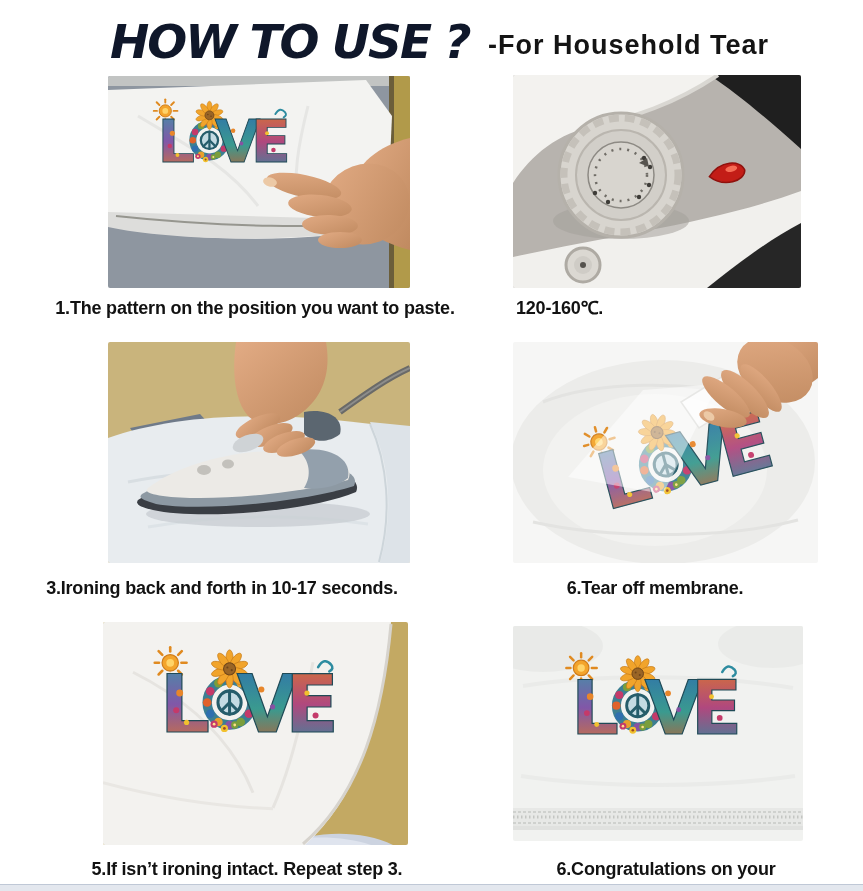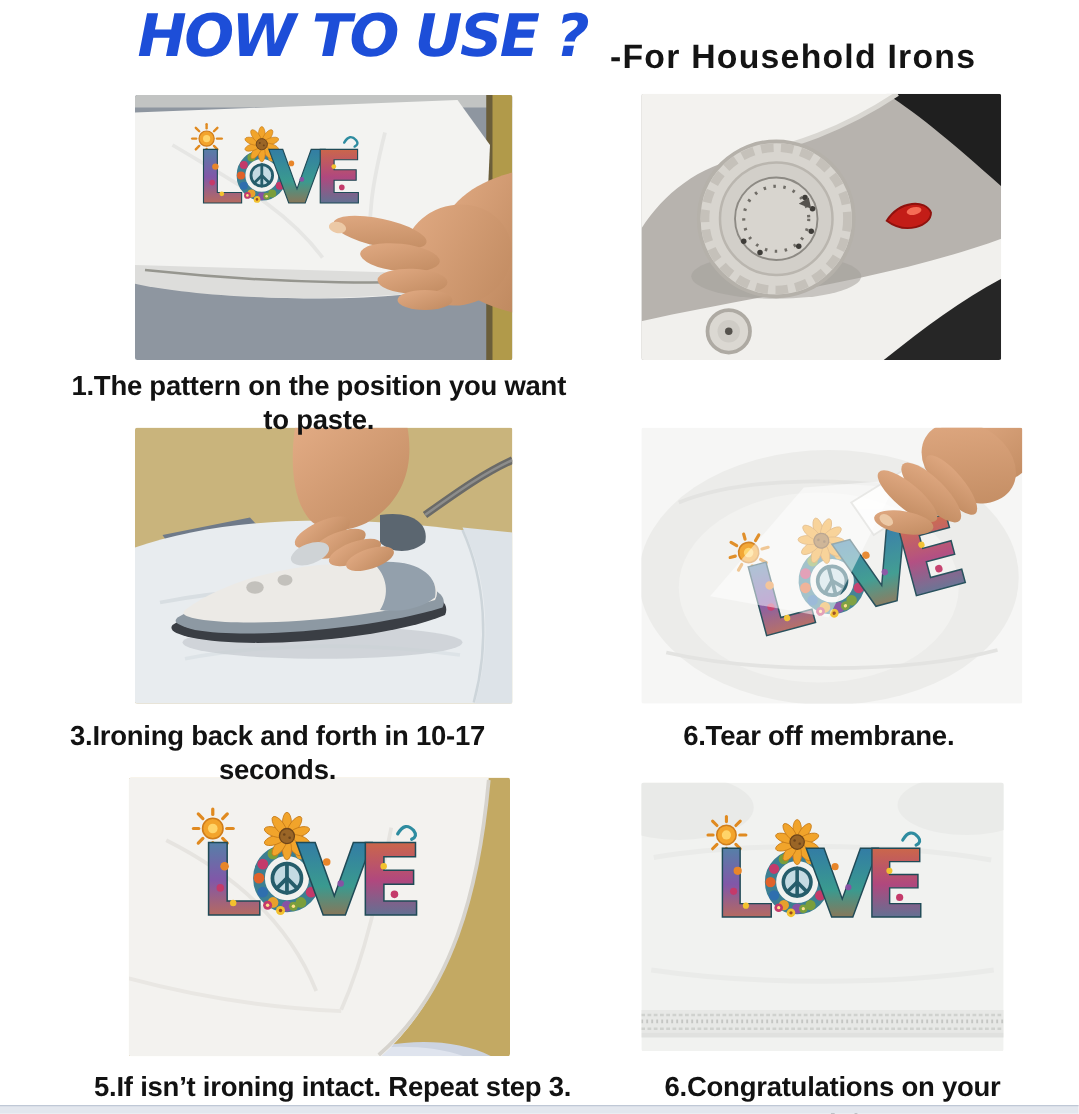--- a/index.html
+++ b/index.html
@@ -1,41 +1,41 @@
 <!DOCTYPE html>
 <html><head>
 <meta charset="utf-8">
 <style>
   html,body{margin:0;padding:0;}
   body{
     width:863px;height:891px;position:relative;overflow:hidden;
     background:#ffffff;font-family:"Liberation Sans",sans-serif;color:#111;
   }
   .title{
-    position:absolute;left:110px;top:2px;width:360px;
+    position:absolute;left:110px;top:14px;width:360px;
     font-family:"DejaVu Sans",sans-serif;font-size:47px;font-weight:bold;font-style:italic;
-    letter-spacing:-2px;color:#1d4ed8;white-space:nowrap;
+    letter-spacing:-2px;color:#0f172a;white-space:nowrap;
   }
   .subtitle{
     position:absolute;left:488px;top:30px;
     font-size:27px;font-weight:bold;letter-spacing:1px;color:#141414;white-space:nowrap;
   }
   .photo{position:absolute;overflow:hidden;border-radius:2px;}
   .photo svg{display:block;width:100%;height:100%;}
   .caption{
-    position:absolute;font-size:22px;font-weight:bold;letter-spacing:-0.2px;color:#121212;
+    position:absolute;font-size:18px;font-weight:bold;letter-spacing:-0.2px;color:#121212;
     line-height:27px;
   }
   .center{text-align:center;}
   .cap1{left:45px;top:295px;width:420px;}
   .cap2{left:506px;top:295px;width:332px;text-align:left;}
   .cap2 .line2{padding-left:10px;}
   .cap3{left:12px;top:575px;width:420px;}
   .cap4{left:495px;top:575px;width:320px;}
-  .cap5{left:37px;top:856px;width:420px;text-align:right;}
+  .cap5{left:37px;top:856px;width:420px;}
   .cap6{left:506px;top:856px;width:320px;}
   .p1{left:108px;top:76px;width:302px;height:212px;}
   .p2{left:513px;top:75px;width:288px;height:213px;}
   .p3{left:108px;top:342px;width:302px;height:221px;}
   .p4{left:513px;top:342px;width:305px;height:221px;}
   .p5{left:103px;top:622px;width:305px;height:223px;}
   .p6{left:513px;top:626px;width:290px;height:215px;}
   .footer-strip{
     position:absolute;left:0;top:884px;width:863px;height:7px;
     background:#e3e7ee;border-top:1px solid #bfc8d6;
@@ -136,21 +136,21 @@
         <circle cx="146" cy="68" r="3" fill="#8752a3"></circle>
       <text class="letter" x="192" y="97" text-anchor="middle" font-size="92" fill="url(#gE)" stroke="#1f4a56" stroke-width="1.4">E</text>
       <path d="M199,22 q7,-12 15,-3 q4,5 -2,8" stroke="#2e8ca0" stroke-width="3" fill="none" stroke-linecap="round"></path>
       <circle cx="186" cy="52" r="3" fill="#f2c12e"></circle>
         <circle cx="196" cy="78" r="3.5" fill="#c43a6a"></circle>
     </g>
   </defs>
 </svg>
 
 <div class="title">HOW TO USE ?</div>
-<div class="subtitle">-For Household Irons</div>
+<div class="subtitle">-For Household Tear</div>
 
 <div class="photo p1">
   <svg viewBox="0 0 302 212" preserveAspectRatio="none">
     <rect width="302" height="212" fill="#8e96a0"></rect>
     <rect x="0" y="0" width="302" height="10" fill="#c2c4c3"></rect>
     <rect x="281" y="0" width="6" height="212" fill="#6b5e3a"></rect>
     <rect x="286" y="0" width="16" height="212" fill="#b19a4a"></rect>
     <g>
       <path d="M0,14 L258,4 L284,40 L279,150 C200,168 90,166 0,150 Z" fill="#f3f3f1"></path>
       <path d="M0,136 L278,144 L277,152 C180,168 60,164 0,151 Z" fill="#dddddb"></path>
@@ -291,19 +291,20 @@
       <path d="M0,191 H290" stroke="#c4c6c3" stroke-width="3" stroke-dasharray="1.5 2.5"></path>
       <path d="M0,197 H290" stroke="#cfd1ce" stroke-width="2" stroke-dasharray="3 2"></path>
       <rect x="0" y="200" width="290" height="4" fill="#e0e1df"></rect>
     </g>
     <use href="#love-patch" transform="translate(46,28) scale(0.82)"></use>
   </svg>
 </div>
 
 <div class="caption center cap1">1.The pattern on the position you want to paste.</div>
 <div class="caption cap2">
+  <div class="line2">120-160℃.</div>
 </div>
 <div class="caption center cap3">3.Ironing back and forth in 10-17 seconds.</div>
 <div class="caption center cap4">6.Tear off membrane.</div>
 <div class="caption center cap5">5.If isn’t ironing intact. Repeat step 3.</div>
 <div class="caption center cap6">6.Congratulations on your completion.</div>
 
 <div class="footer-strip"></div>
 
 </body></html>

